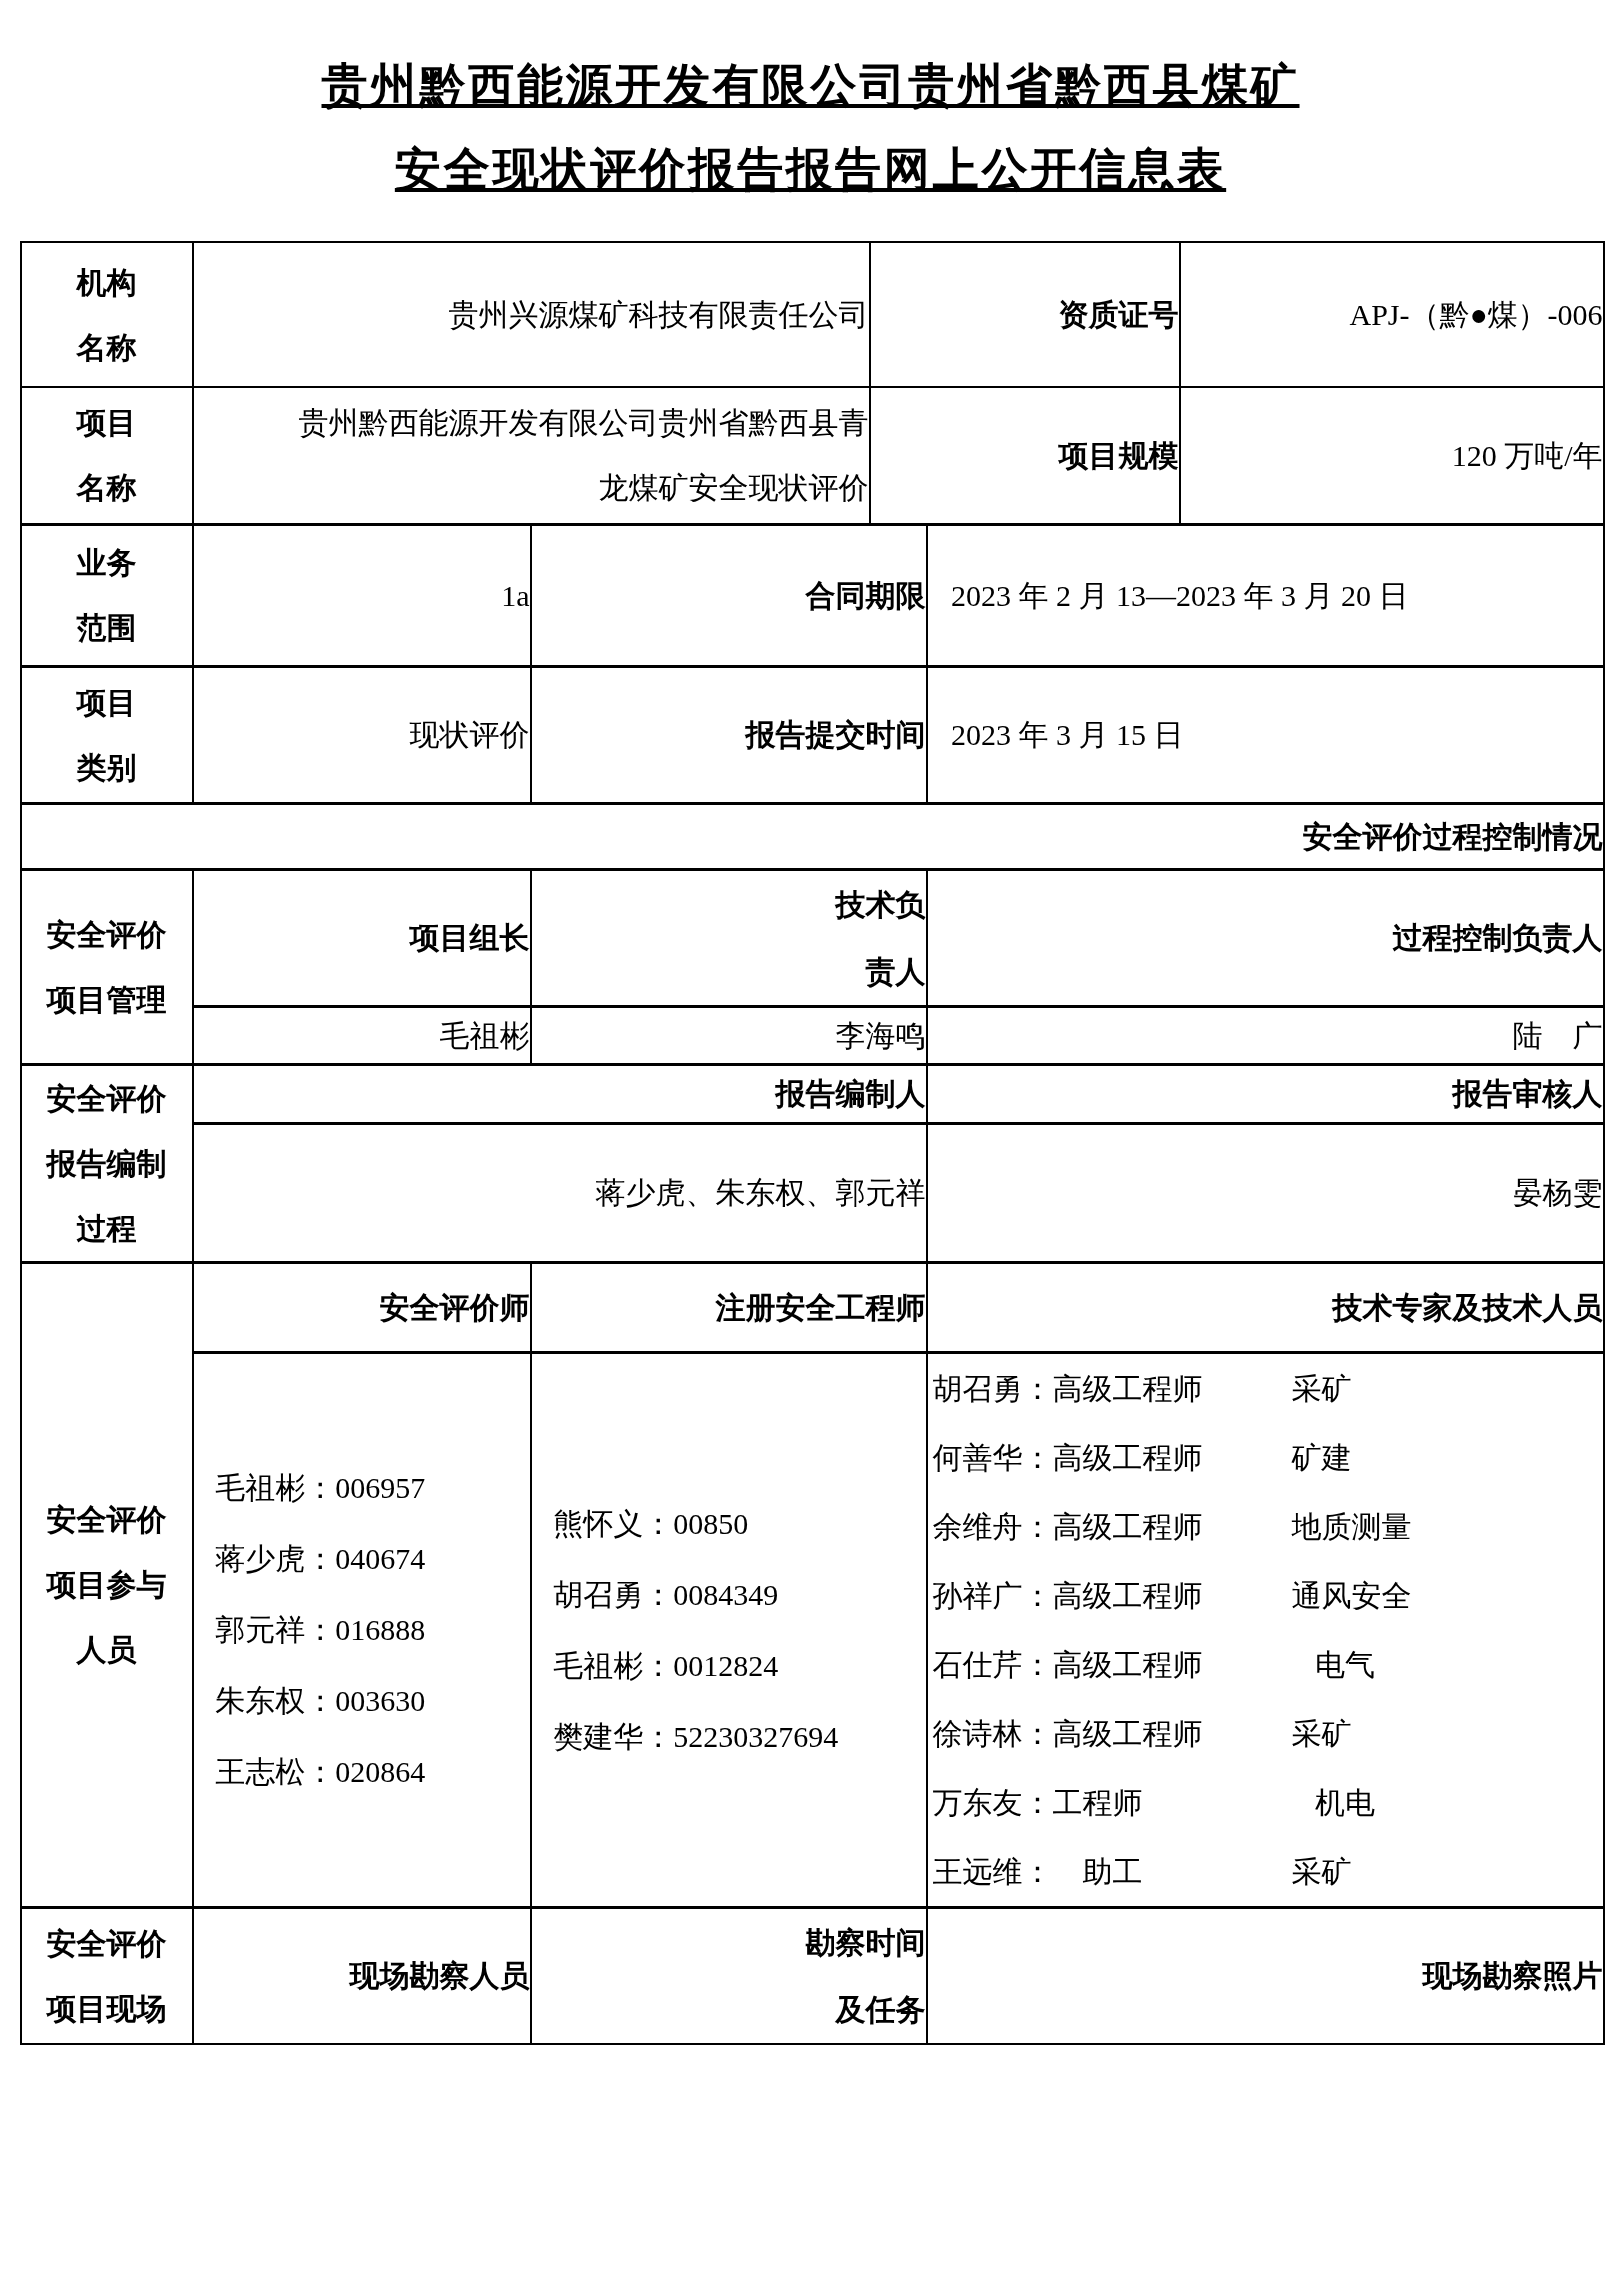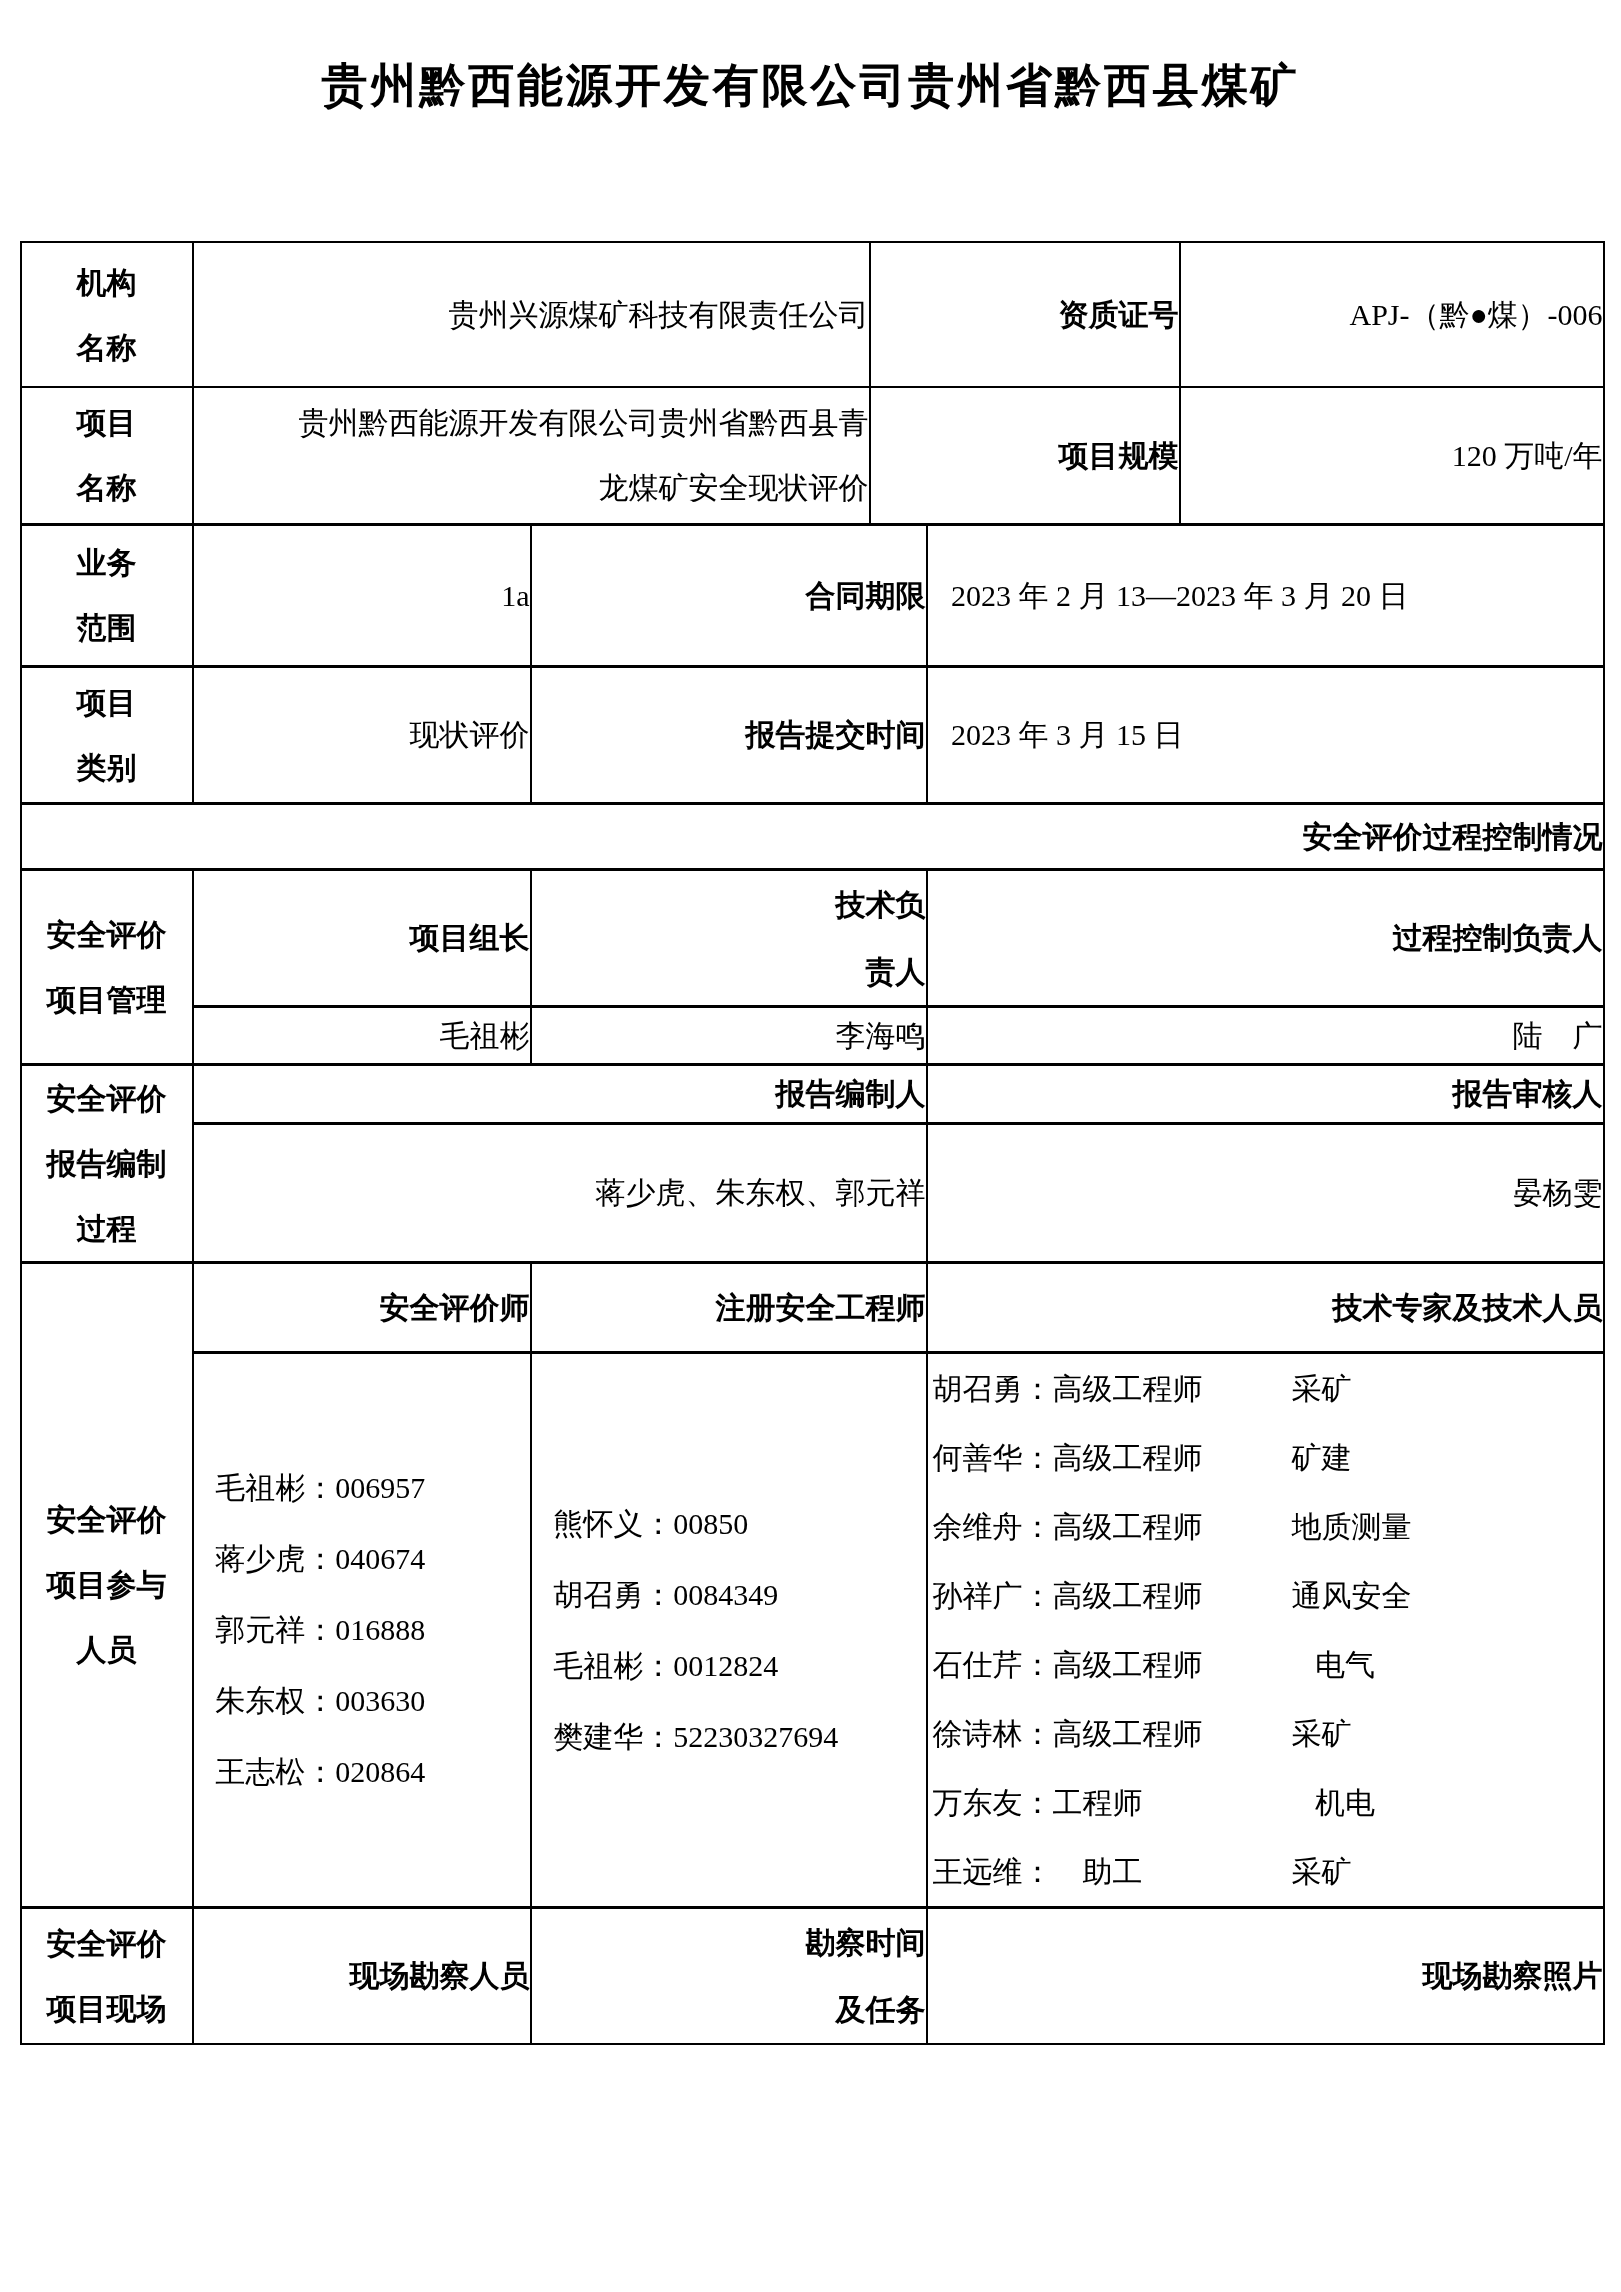--- a/index.html
+++ b/index.html
@@ -14,20 +14,21 @@
     width: 1621px;
     height: 2293px;
     overflow: hidden;
   }
   .title-block {
     position: absolute;
     top: 57px;
     left: 0;
     width: 100%;
     text-align: center;
+    text-decoration: underline;
   }
   .title-line {
     font-size: 46px;
     font-weight: bold;
     letter-spacing: 2.9px;
     line-height: 57px;
     margin: 0 0 27.4px 0;
   }
   table.form {
     position: absolute;
@@ -80,20 +81,21 @@
   }
   .expline { display: flex; }
   .expline .t { width: 359px; flex: 0 0 auto; }
   .expline .s { flex: 1; }
 </style>
 </head>
 <body>
 
 <div class="title-block">
   <h1 class="title-line">贵州黔西能源开发有限公司贵州省黔西县煤矿</h1>
+  <h1 class="title-line">安全现状评价报告报告网上公开信息表</h1>
 </div>
 
 <table class="form">
   <colgroup>
     <col style="width:172px">
     <col style="width:338px">
     <col style="width:339px">
     <col style="width:57px">
     <col style="width:253px">
     <col style="width:424px">

